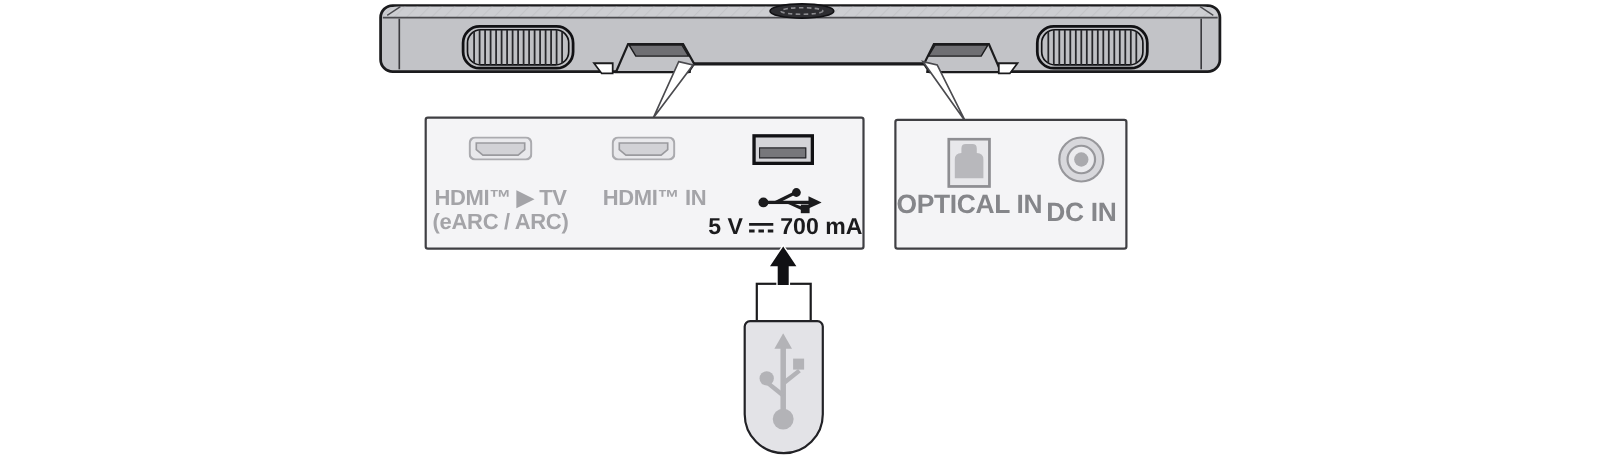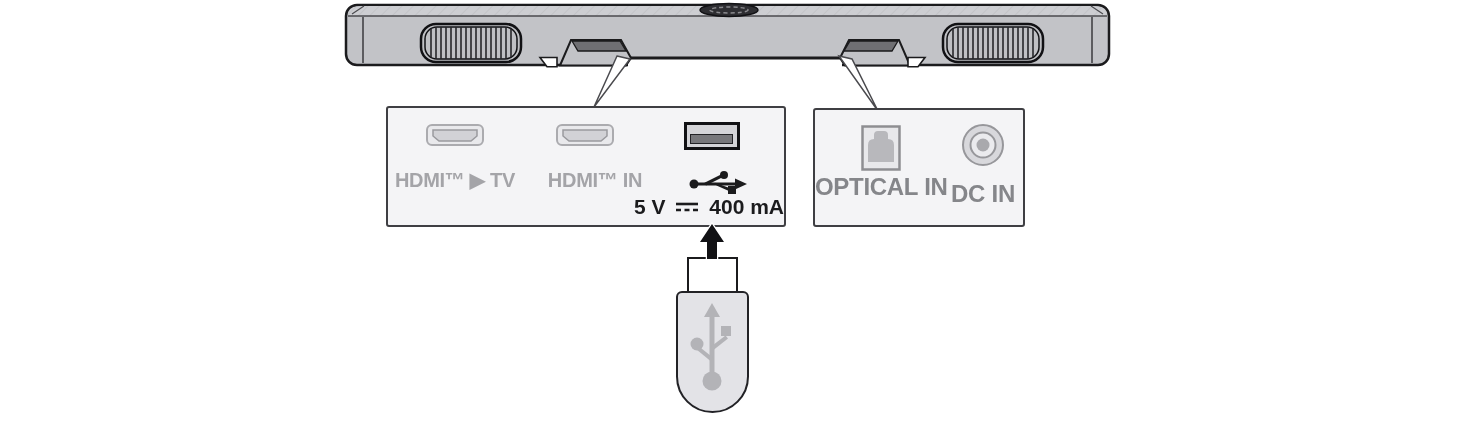--- a/index.html
+++ b/index.html
@@ -29,21 +29,21 @@
   }
   .port-label{
     color:#a4a4a8;font-size:20px;font-weight:700;line-height:1.12;
     text-align:center;letter-spacing:-0.3px;white-space:nowrap;
   }
   .port-label-dark{
     color:#85868a;font-size:24px;font-weight:700;text-align:center;
     letter-spacing:-0.3px;white-space:nowrap;
   }
   .usb-rating{
-    display:flex;align-items:center;justify-content:space-between;gap:5px;
+    display:flex;align-items:center;justify-content:flex-end;gap:5px;
     color:#1b1b1d;font-size:21px;font-weight:700;white-space:nowrap;
   }
   
   .usb-plug{
     position:absolute;left:687px;top:257px;width:51px;height:37px;
     background:#ffffff;border:2.5px solid #1b1b1d;box-sizing:border-box;
   }
   .usb-body{
     position:absolute;left:676px;top:291px;width:73px;height:122px;
     background:#e3e3e7;border:2.5px solid #222226;box-sizing:border-box;
@@ -167,20 +167,21 @@
       <rect x="1" y="1" width="56" height="20" rx="5" fill="#e9e9ec" stroke="#ababaf" stroke-width="2"></rect>
       <path d="M7,6 H51 V12 L45,17 H13 L7,12 Z" fill="#d2d2d6" stroke="#9a9a9e" stroke-width="1.5"></path>
     </svg>
 
     <div class="abs usb-port" style="left:296px;top:14px;">
       <div class="bar"></div>
     </div>
 
     <div class="abs port-label" style="left:0px;top:61px;width:134px;">
       <div>HDMI™ ▶ TV</div>
+      <div>(eARC / ARC)</div>
     </div>
     <div class="abs port-label" style="left:140px;top:61px;width:134px;">
       <div>HDMI™ IN</div>
     </div>
 
     <svg class="abs" style="left:301px;top:62px;" width="58" height="24" viewBox="0 0 58 24">
       <g fill="#1b1b1d" stroke="none">
         <circle cx="5" cy="14" r="4.5"></circle>
         <rect x="5" y="12.5" width="45" height="3"></rect>
         <polygon points="58,14 46,8.5 46,19.5"></polygon>
@@ -190,21 +191,21 @@
         <rect x="39" y="16" width="8" height="8"></rect>
       </g>
     </svg>
 
     <div class="abs usb-rating" style="left:246px;top:87px;width:150px;">
       <span>5 V</span>
       <svg width="24" height="14" viewBox="0 0 24 14">
         <line x1="1" y1="4" x2="23" y2="4" stroke="#1b1b1d" stroke-width="2.6"></line>
         <line x1="1" y1="10" x2="23" y2="10" stroke="#1b1b1d" stroke-width="2.6" stroke-dasharray="5,3.5"></line>
       </svg>
-      <span>400 mA</span>
+      <span>700 mA</span>
     </div>
   </div>
 
   <div class="panel panel-right">
 
     <svg class="abs" style="left:46px;top:15px;" width="40" height="46" viewBox="0 0 40 46">
       <rect x="1.5" y="1.5" width="37" height="43" fill="#e8e8eb" stroke="#8e8e92" stroke-width="2.5"></rect>
       <path d="M7,37 L7,20 Q7,14 13,14 L13,10 Q13,6 17,6 L23,6 Q27,6 27,10 L27,14 Q33,14 33,20 L33,37 Z" fill="#b8b8bc"></path>
     </svg>
 

